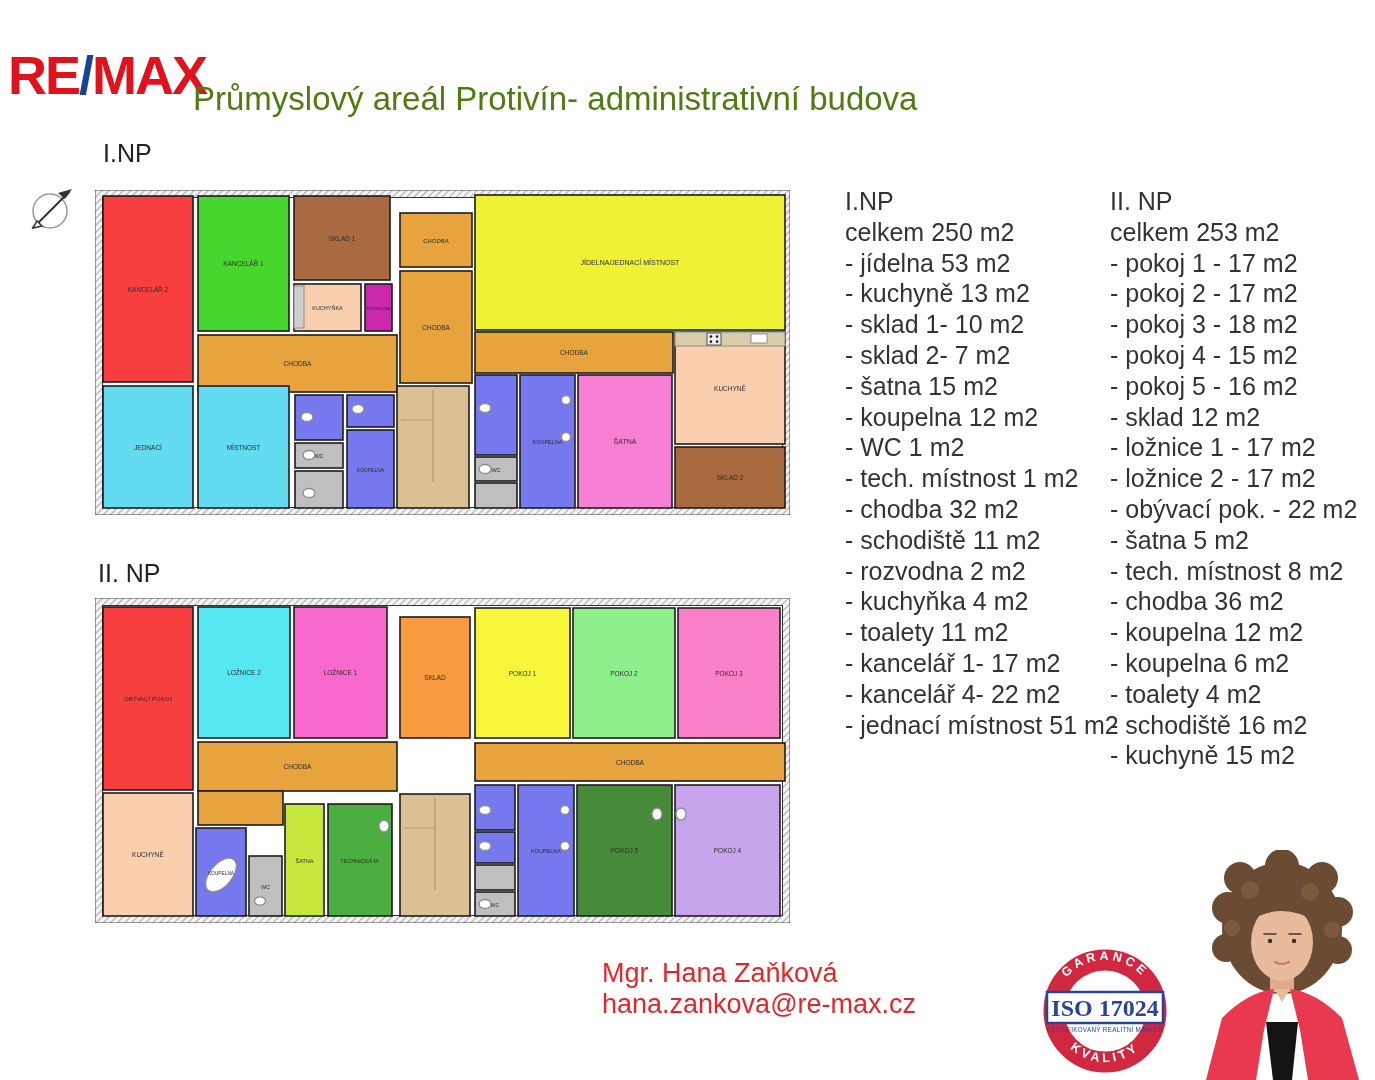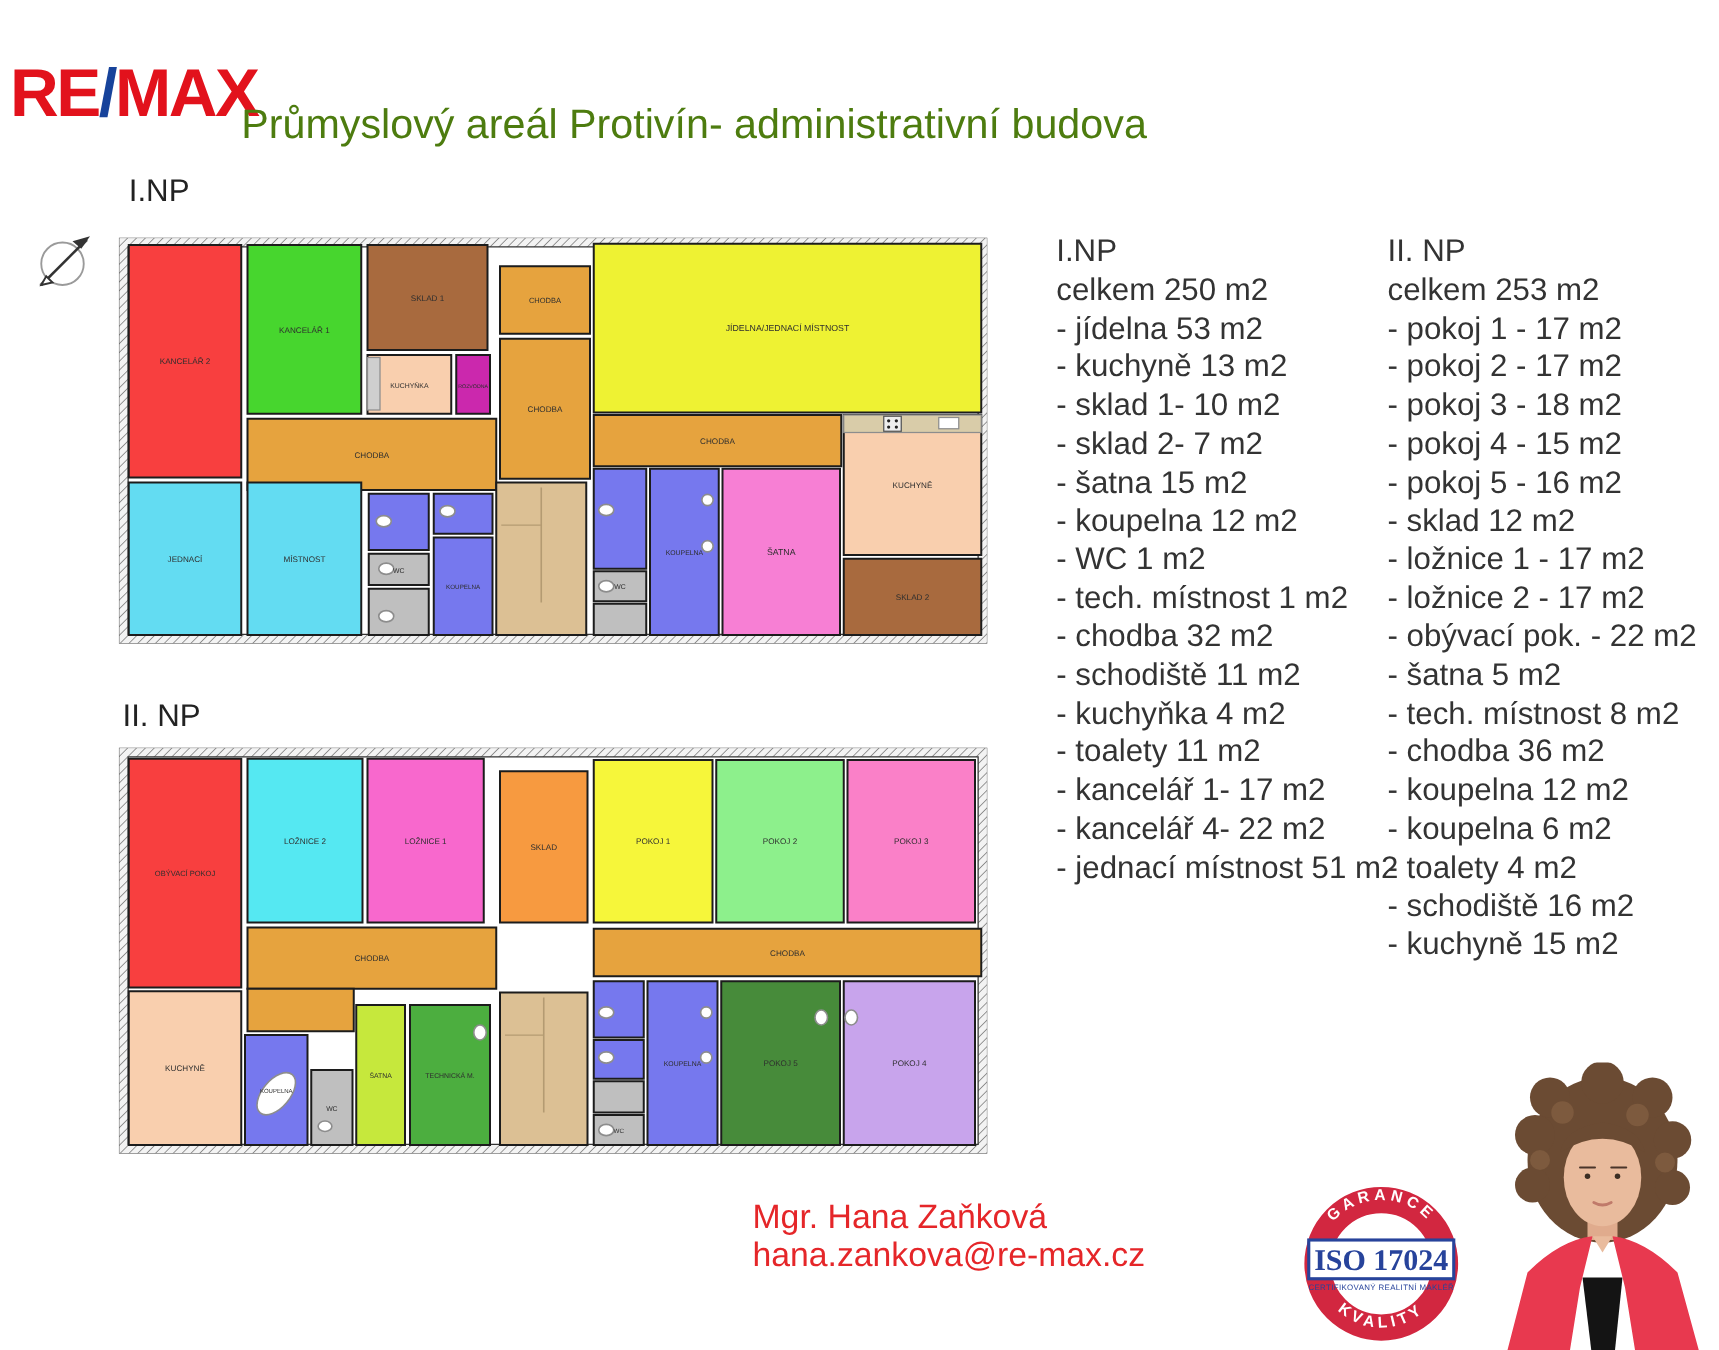--- a/index.html
+++ b/index.html
@@ -192,20 +192,21 @@
     <div>- jídelna 53 m2</div>
     <div>- kuchyně 13 m2</div>
     <div>- sklad 1- 10 m2</div>
     <div>- sklad 2- 7 m2</div>
     <div>- šatna 15 m2</div>
     <div>- koupelna 12 m2</div>
     <div>- WC 1 m2</div>
     <div>- tech. místnost 1 m2</div>
     <div>- chodba 32 m2</div>
     <div>- schodiště 11 m2</div>
+    <div>- rozvodna 2 m2</div>
     <div>- kuchyňka 4 m2</div>
     <div>- toalety 11 m2</div>
     <div>- kancelář 1- 17 m2</div>
     <div>- kancelář 4- 22 m2</div>
     <div>- jednací místnost 51 m2</div>
   </div>
 <div class="abs area-list" style="left:1110px;top:186px">
     <div>II. NP</div>
     <div>celkem 253 m2</div>
     <div>- pokoj 1 - 17 m2</div>

